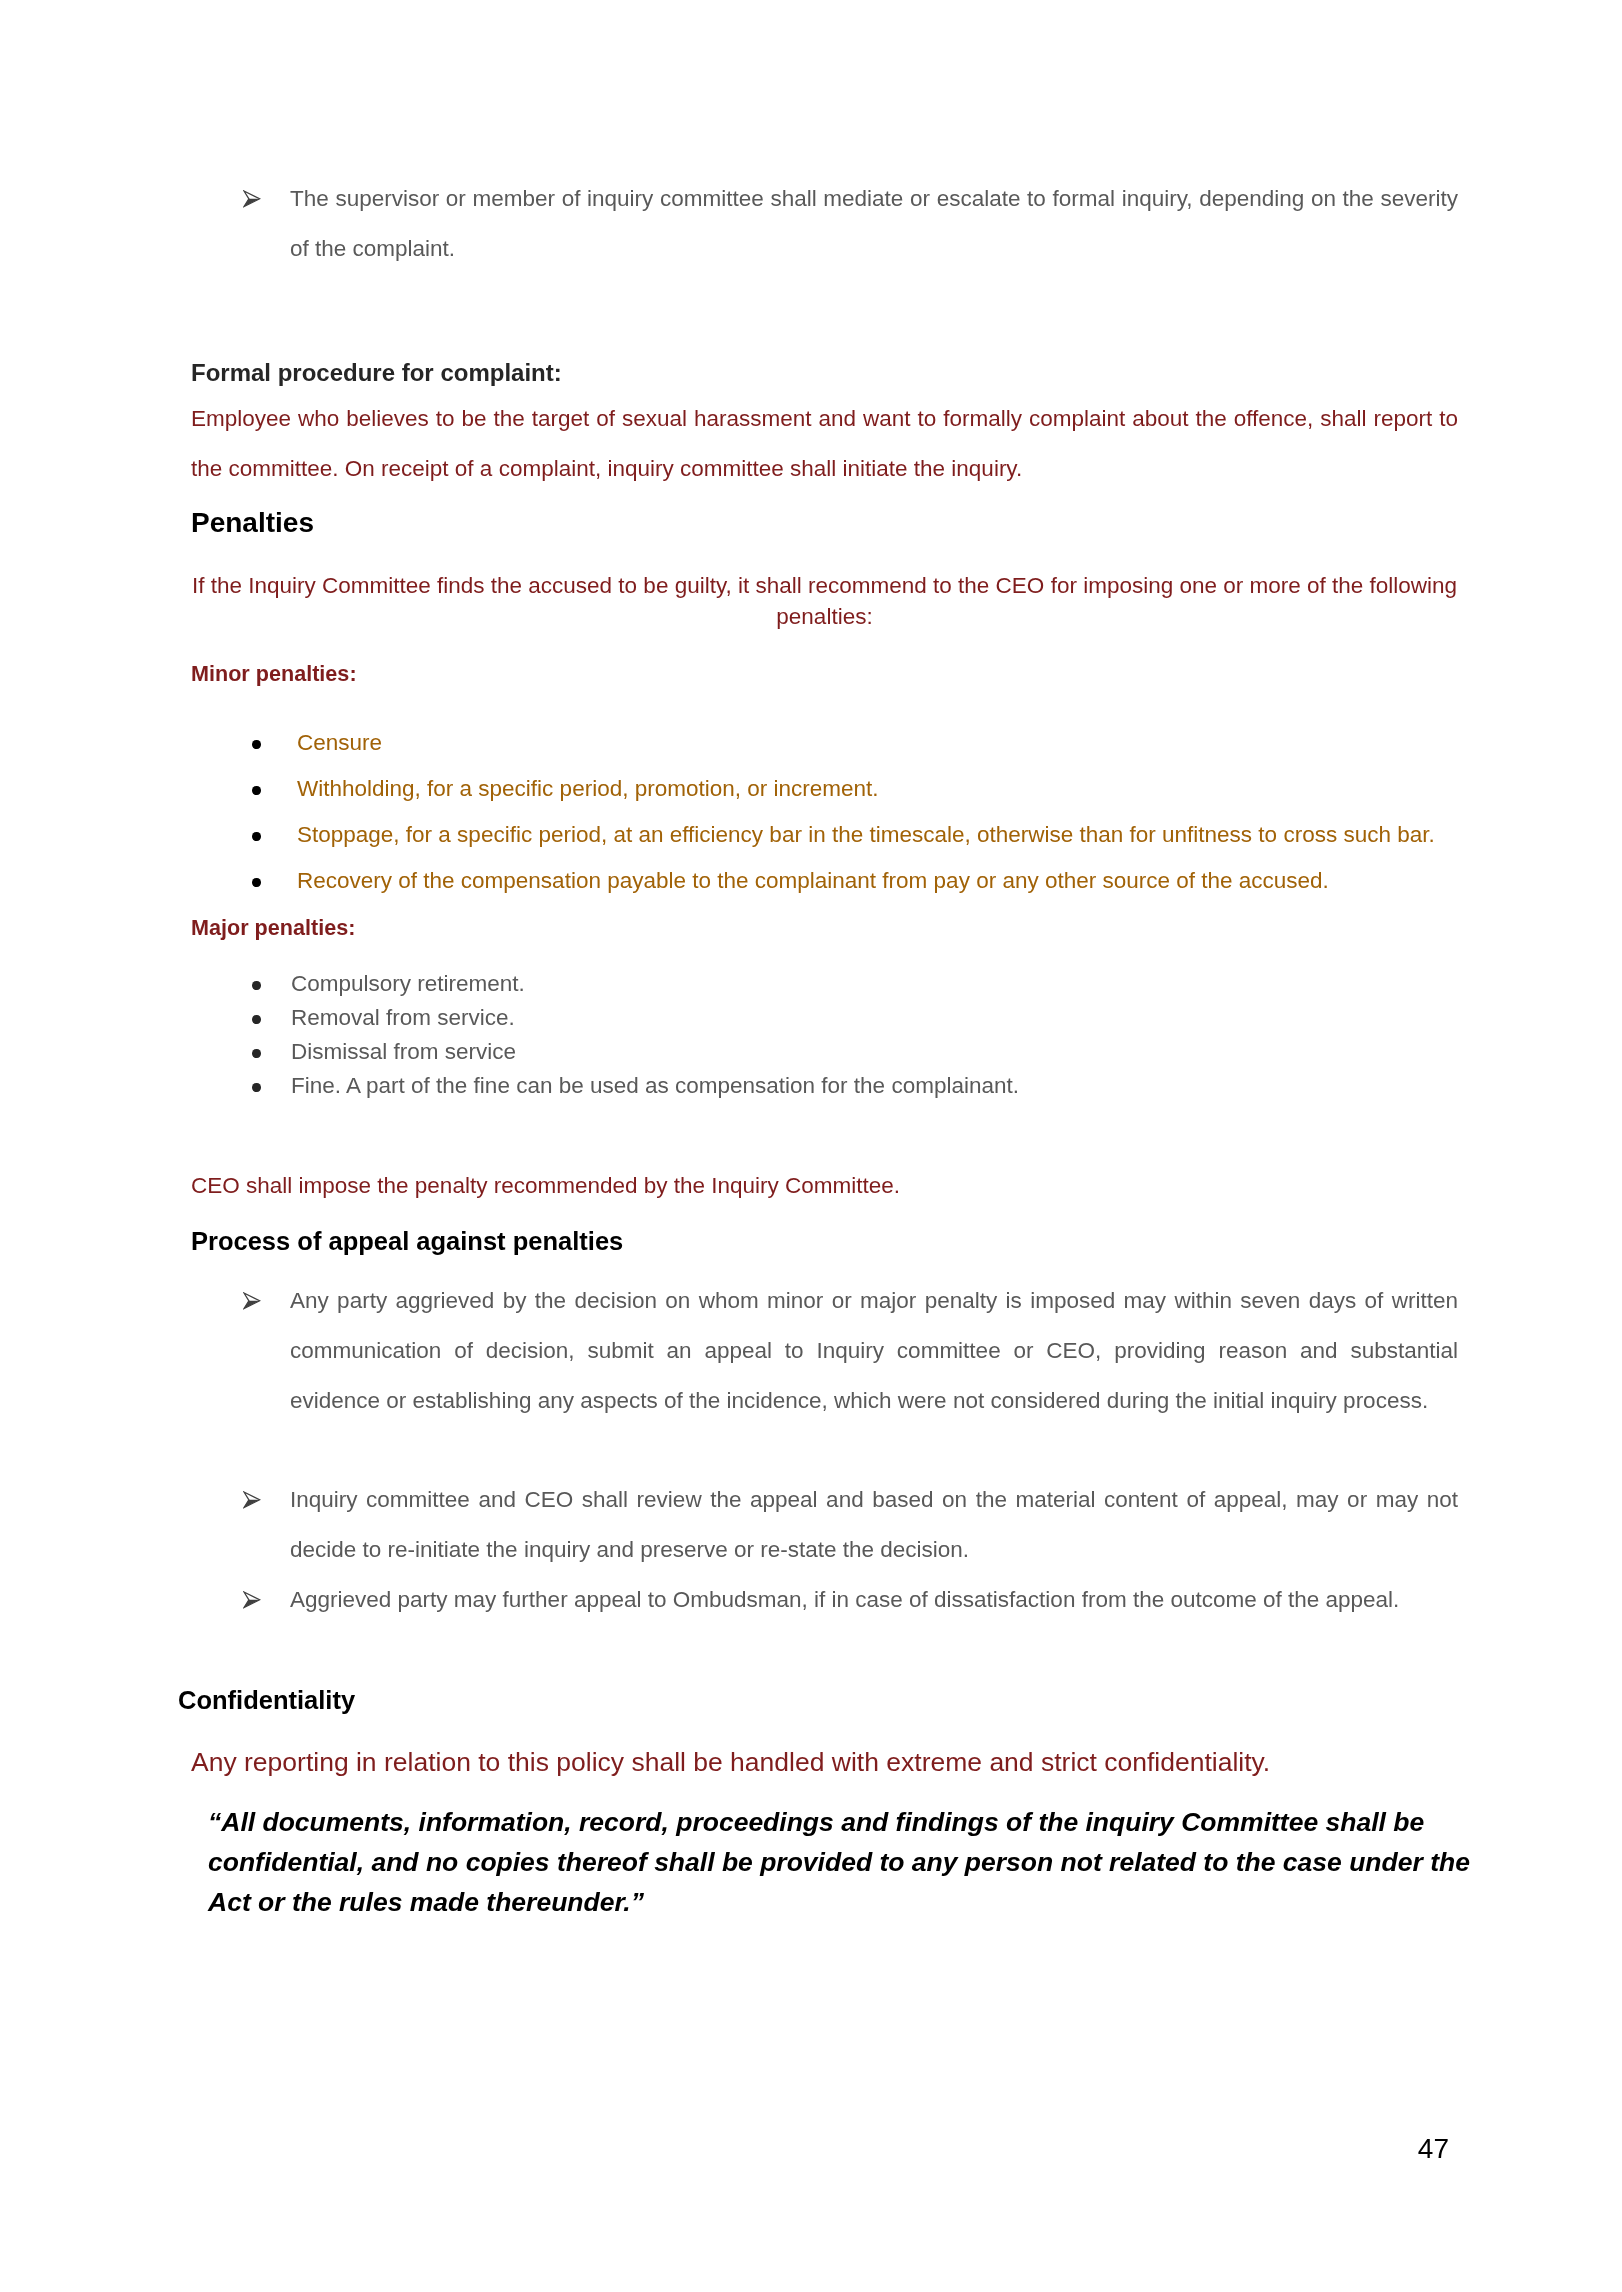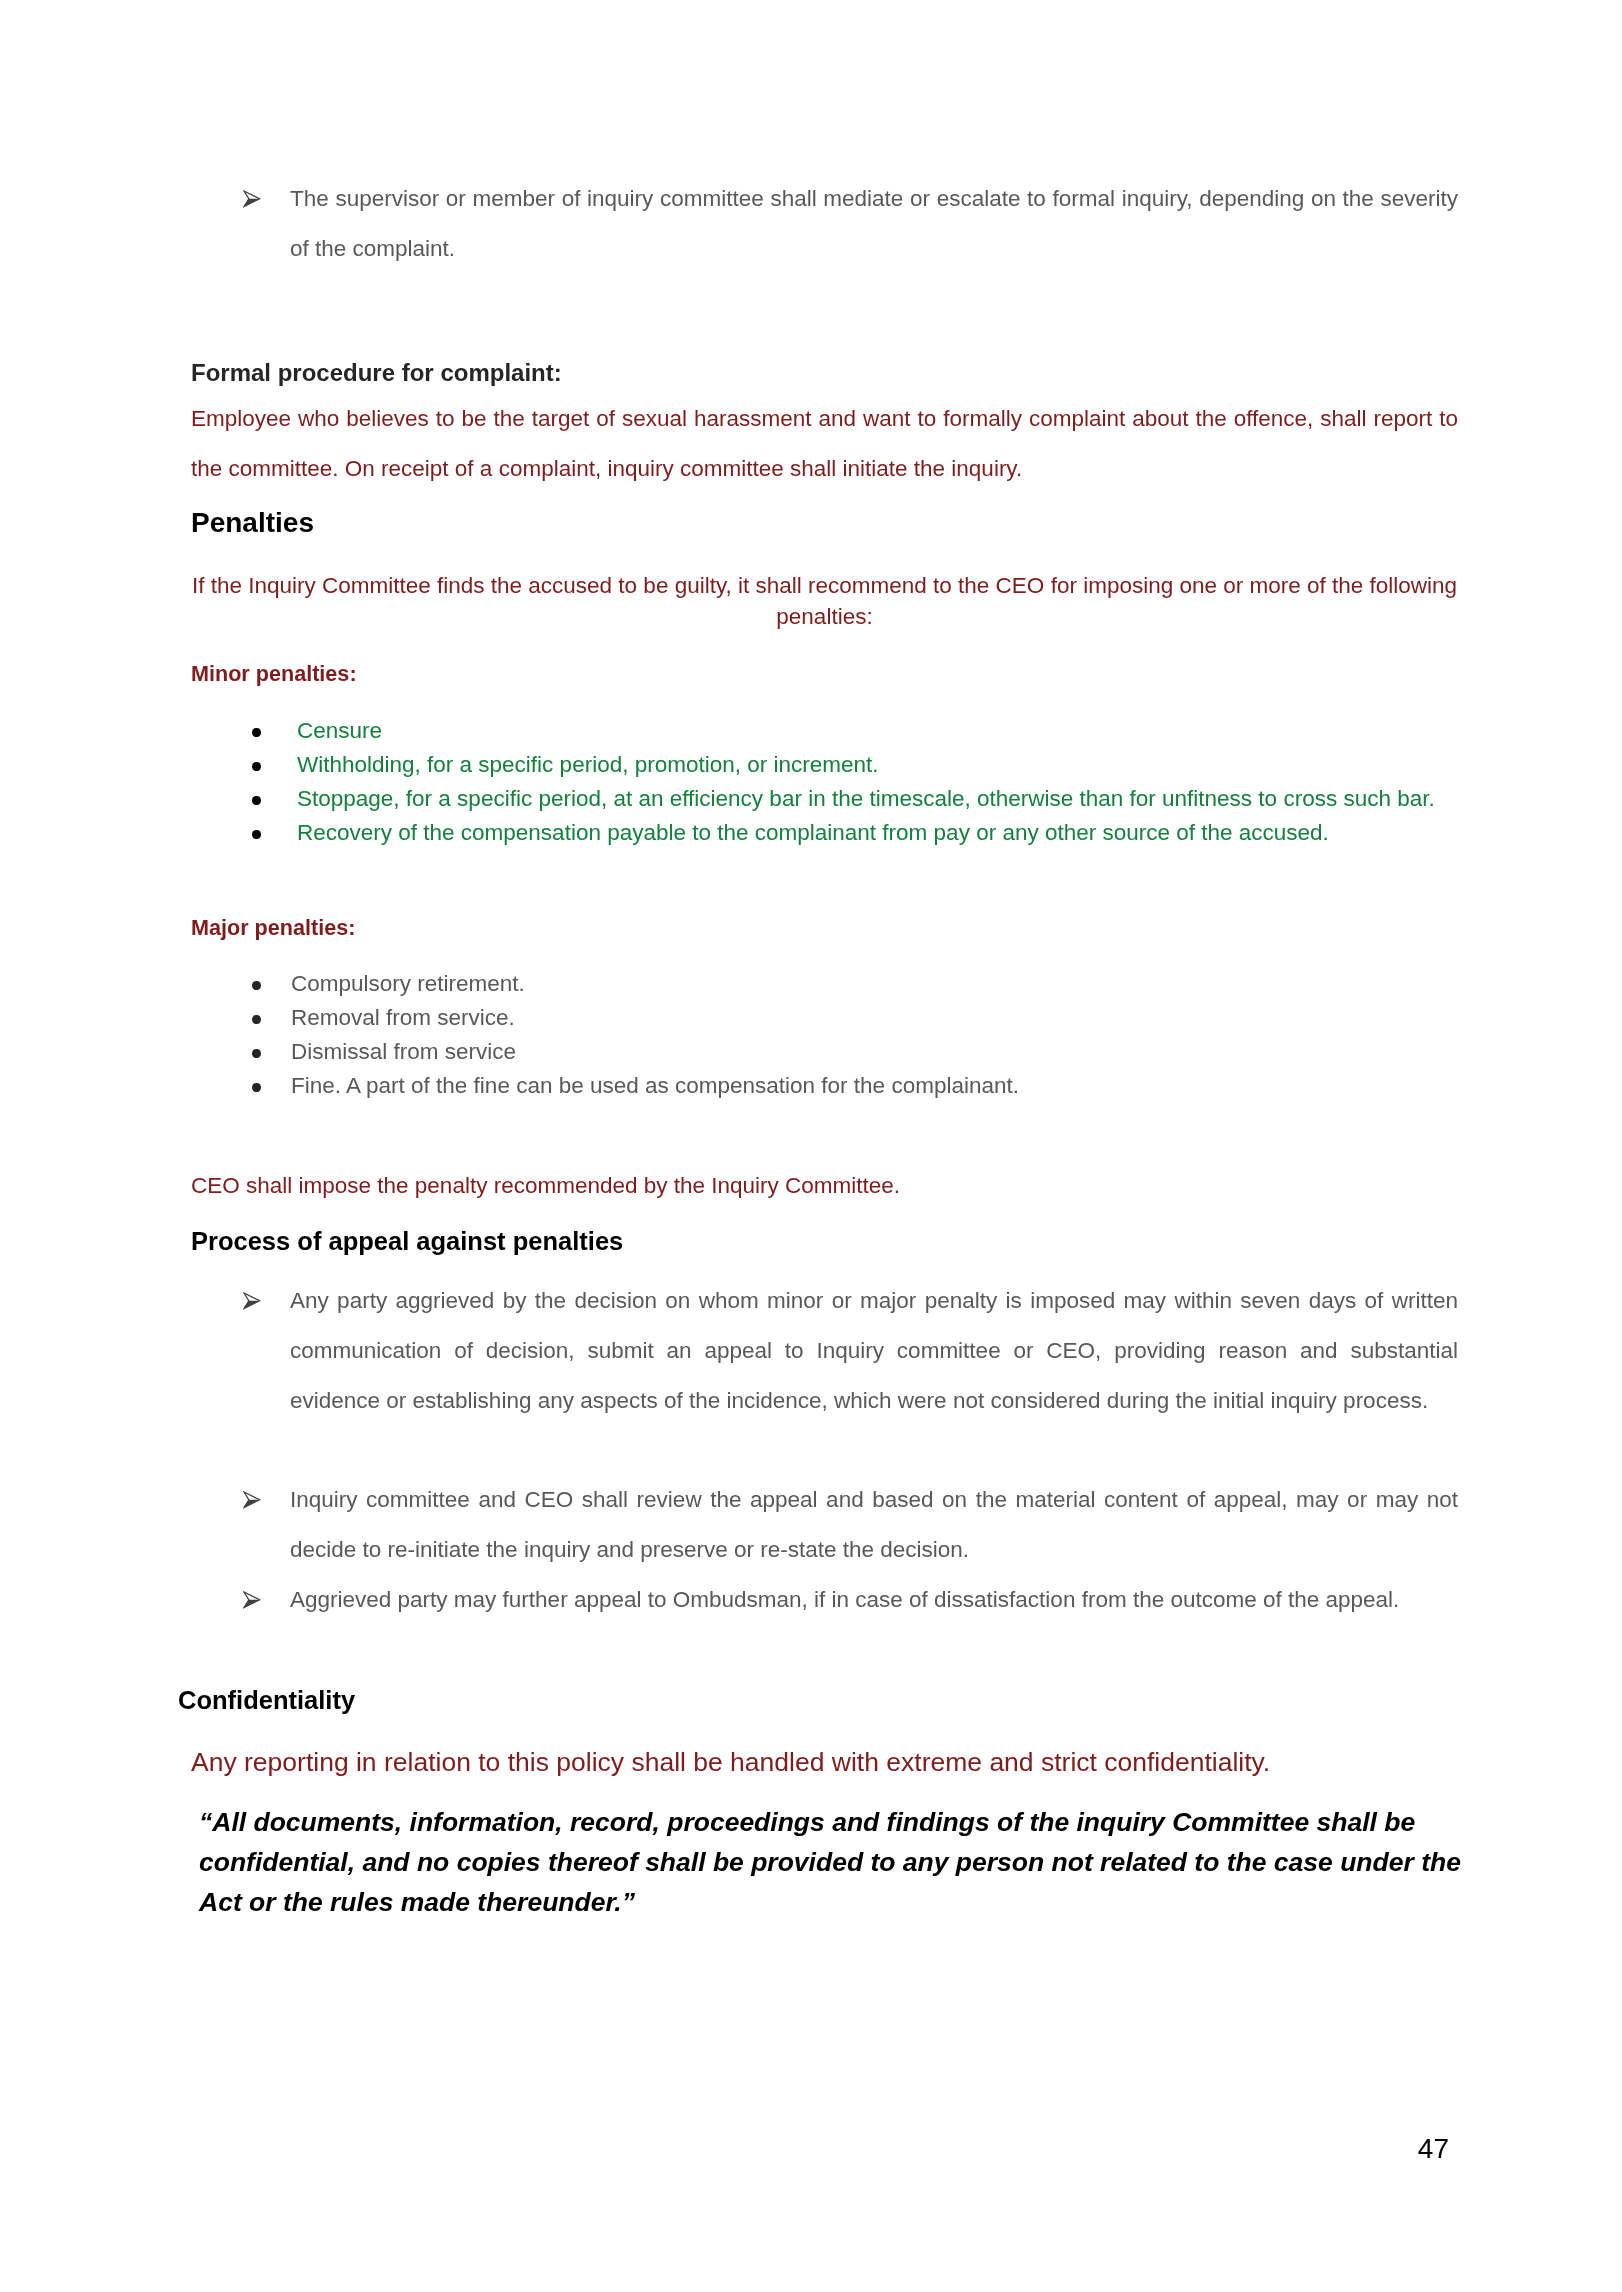--- a/index.html
+++ b/index.html
@@ -11,21 +11,21 @@
   .abs { position: absolute; }
   .body-text { font-size: 22.5px; line-height: 50px; }
   .tight { font-size: 22.5px; line-height: 27.4px; }
   .arrow-item { position: absolute; left: 243px; width: 1215px; }
   .arrow-item .arrow { position: absolute; left: 0; top: 0; width: 23.5px; height: 50px; display: flex; align-items: center; }
   .arrow-item .txt { position: absolute; left: 47px; width: 1168px; font-size: 22.5px; line-height: 50px; color: #595959; text-align: justify; text-align-last: left; }
   .h-bold { font-weight: bold; }
   .bullet-list { position: absolute; left: 191px; width: 1274px; margin: 0; padding: 0; list-style: none; }
   .bullet-list li { position: relative; padding-left: 106px; font-size: 22.5px; line-height: 34px; }
   .bullet-list li .dot { position: absolute; left: 61px; top: 13.7px; width: 8.8px; height: 9.8px; border-radius: 50%; }
-  .minor li { color: #15803d; }
+  .minor li { color: #a16207; margin-top: 12px; }
   .minor li .dot { background: #000; }
   .major li { color: #595959; padding-left: 100px; }
   .major li .dot { background: #262626; }
 </style>
 </head>
 <body>
 
 <div class="page">
 
   <div class="arrow-item" style="top:174px;">
@@ -88,18 +88,18 @@
       <svg width="17.6" height="17.6" viewBox="0 0 18 18">
           <path d="M1 1 L17 9 L1 17 L6 9 Z" fill="#fff" stroke="#404040" stroke-width="1.3"></path>
           <path d="M1 17 L6 9 L17 9 Z" fill="#404040"></path>
         </svg>
     </span>
     <span class="txt">Aggrieved party may further appeal to Ombudsman, if in case of dissatisfaction from the outcome of the appeal.</span>
   </div>
 
   <div class="abs black h-bold" style="left:178px; top:1684px; font-size:25.5px; line-height:33px;">Confidentiality</div>
   <div class="abs grey" style="left:191px; top:1745px; font-size:26.5px; line-height:35px;">Any reporting in relation to this policy shall be handled with extreme and strict confidentiality.</div>
-  <div class="abs black" style="left:199px; top:1802px; width:1274px; font-size:26.5px; line-height:40px; font-weight:bold; font-style:italic;">“All documents, information, record, proceedings and findings of the inquiry Committee shall be confidential, and no copies thereof shall be provided to any person not related to the case under the Act or the rules made thereunder.”</div>
+  <div class="abs black" style="left:208px; top:1802px; width:1274px; font-size:26.5px; line-height:40px; font-weight:bold; font-style:italic;">“All documents, information, record, proceedings and findings of the inquiry Committee shall be confidential, and no copies thereof shall be provided to any person not related to the case under the Act or the rules made thereunder.”</div>
 
   <div class="abs black" style="left:1410px; top:2131px; font-size:28px; line-height:35px; width:39px; text-align:right;">47</div>
 
 </div>
 
 
 </body></html>

